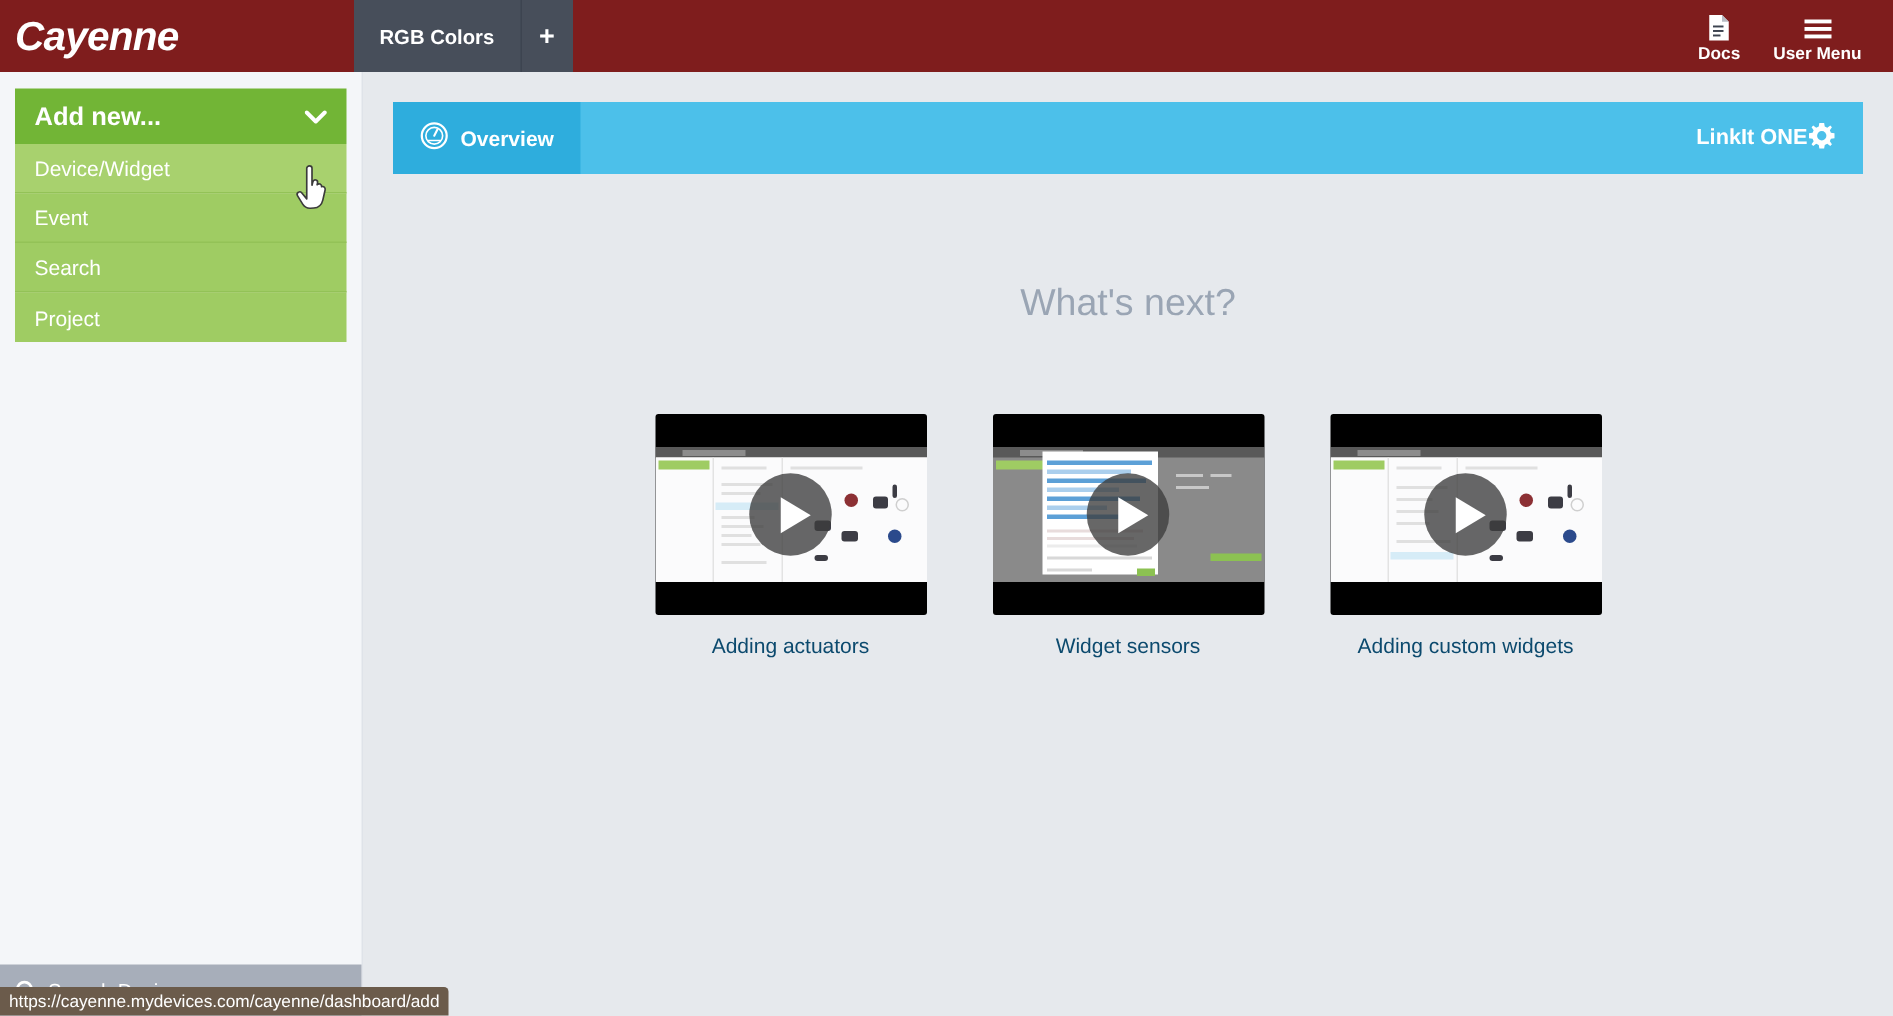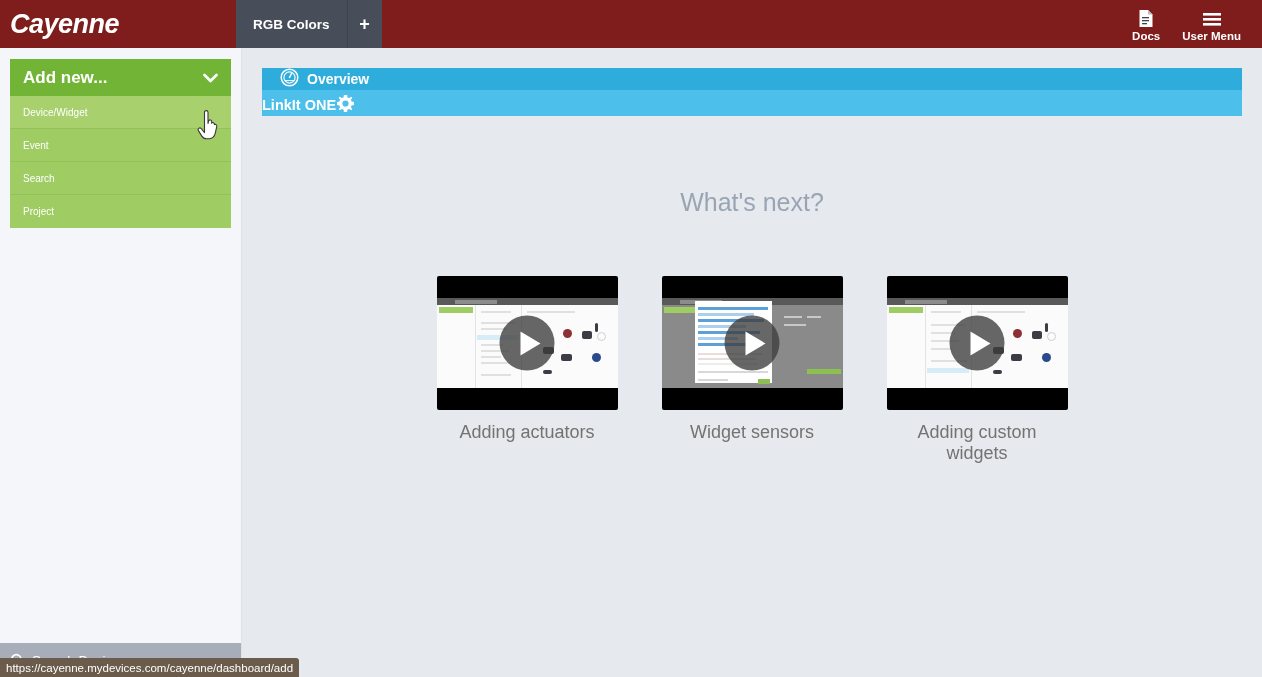--- a/index.html
+++ b/index.html
@@ -83,21 +83,21 @@
     color: #ffffff;
     font-size: 17px; font-weight: bold;
   }
   .dd-caret svg { display: block; }
   .dd-item {
     background: #9fcc63;
     height: 33px;
     display: flex; align-items: center;
     padding: 0 13px;
     color: #ffffff;
-    font-size: 10px;
+    font-size: 14px;
     border-bottom: 1px solid #93c257;
   }
   .dd-item.first { background: #a8d16e; }
   .dd-item:last-child { border-bottom: none; }
 
   .side-search {
     position: absolute; left: 0; bottom: 0;
     width: 241px; height: 34px;
     background: #a7aeba;
     display: flex; align-items: center;
@@ -110,21 +110,21 @@
   
   .main {
     position: absolute; top: 48px; left: 242px;
     width: 1020px; height: 629px;
     background: #e6e9ed;
   }
   .panel-header {
     position: absolute; top: 20px; left: 20px;
     width: 980px; height: 48px;
     background: #4cc0ea;
-    display: flex; align-items: stretch; flex-direction: column;
+    display: flex; align-items: stretch;
   }
   .ph-tab {
     background: #2eaddd;
     display: flex; align-items: center;
     gap: 8px;
     padding: 0 18px;
     color: #ffffff;
     font-size: 14px; font-weight: bold;
   }
   .ph-spacer { flex: 1; }
@@ -203,22 +203,22 @@
   .play:after {
     content: "";
     border-left: 20px solid #ffffff;
     border-top: 12px solid transparent;
     border-bottom: 12px solid transparent;
     margin-left: 7px;
   }
   .card-label {
     margin-top: 12px;
     text-align: center;
-    color: #737373;
-    font-size: 18px;
+    color: #0c4a6e;
+    font-size: 14px;
   }
 
   
   .cursor { position: absolute; left: 196px; top: 110px; pointer-events: none; }
 
   
   .statusbar {
     position: absolute; left: 0; bottom: 0;
     height: 19px;
     background: #6b5b4b;

